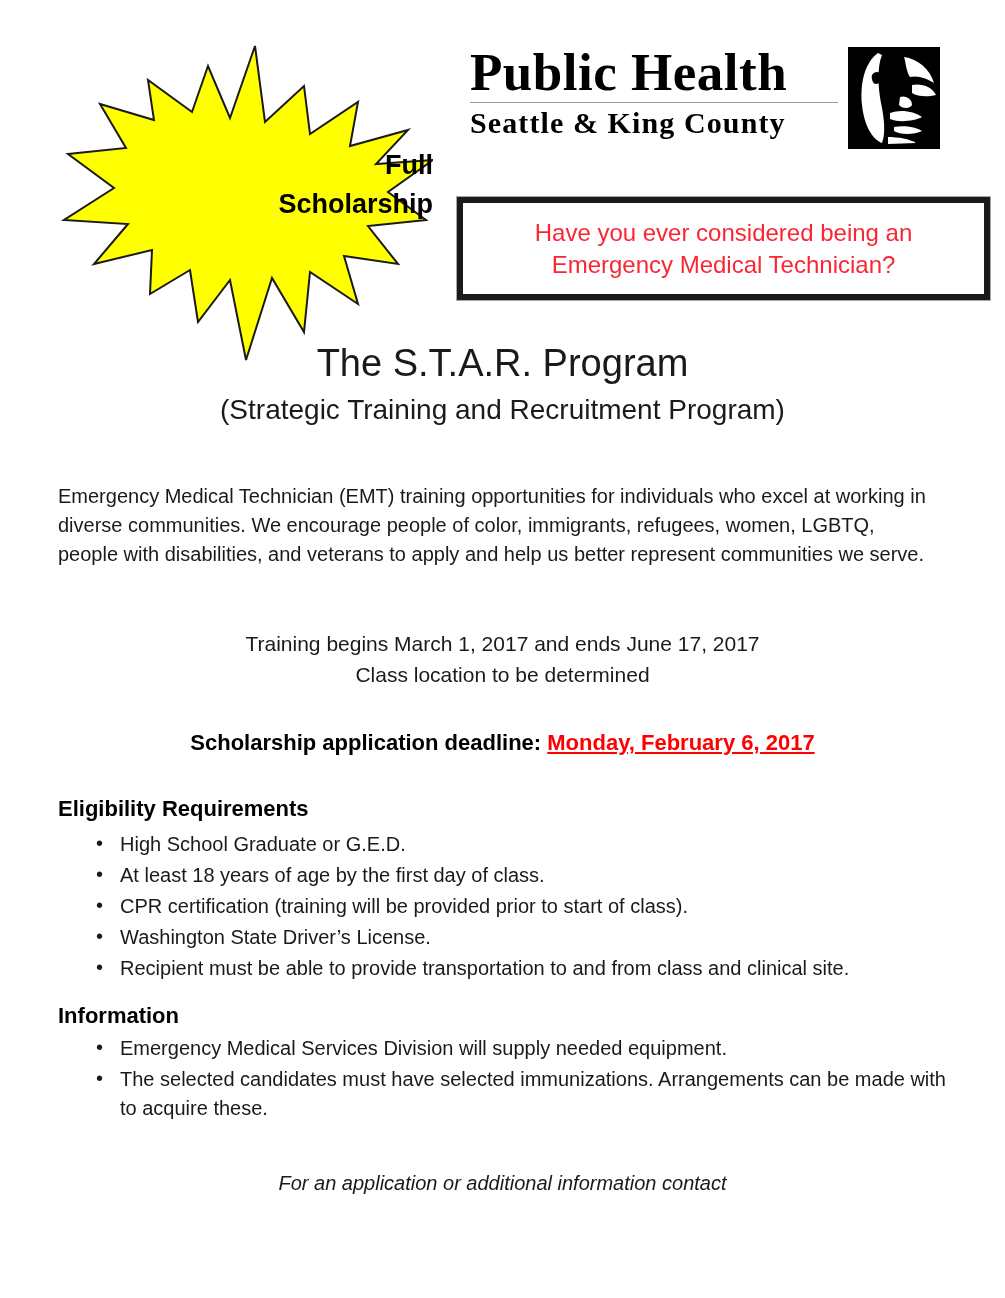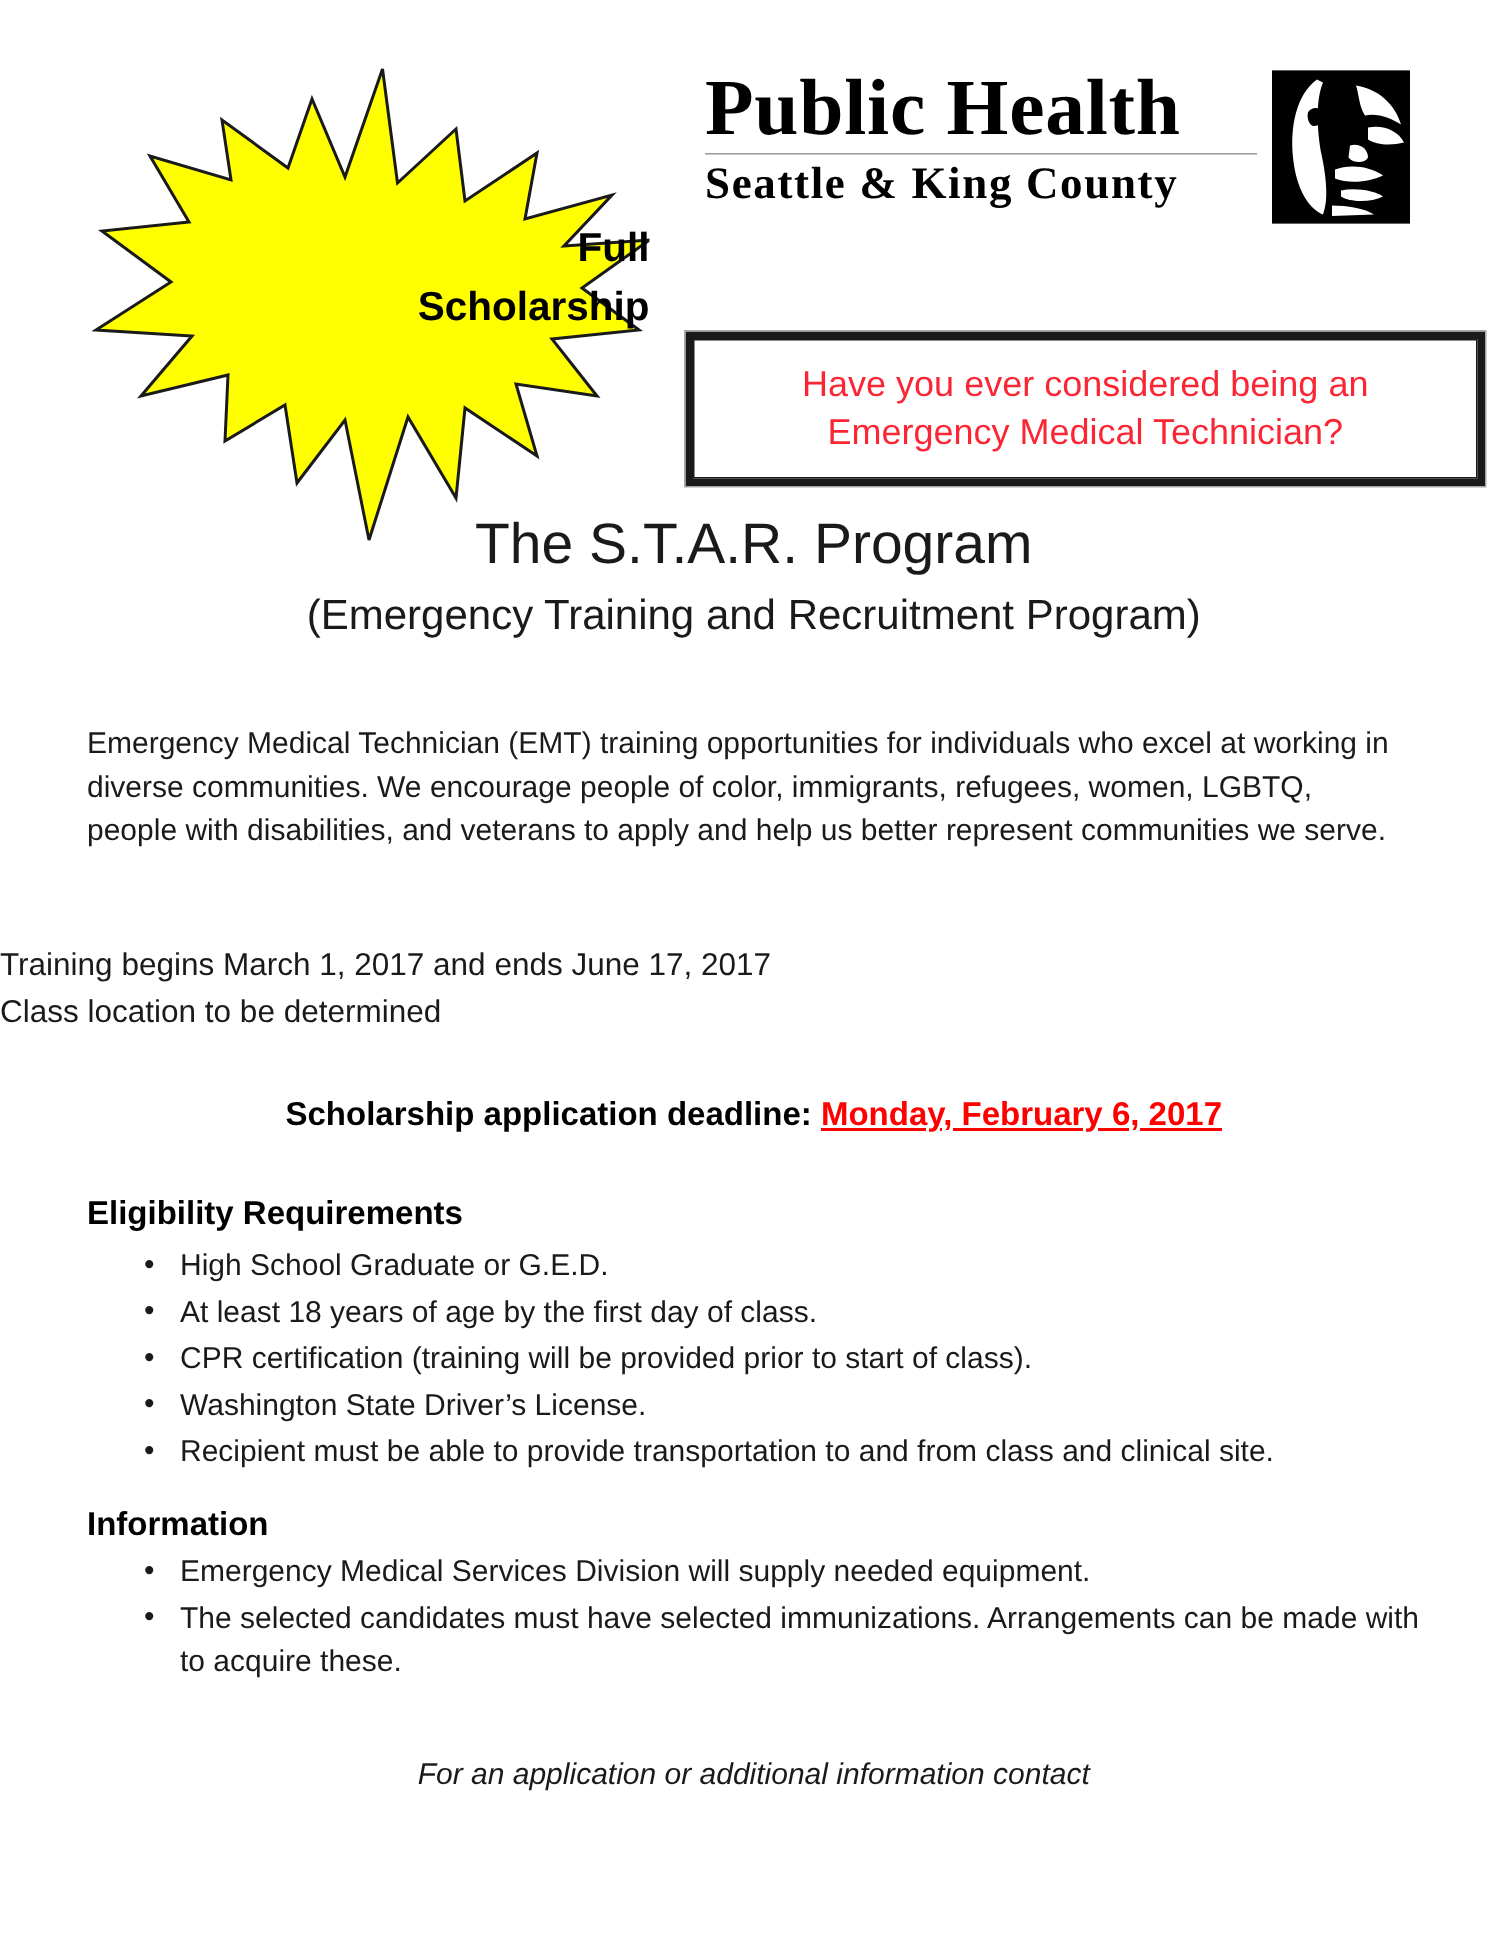--- a/index.html
+++ b/index.html
@@ -95,21 +95,20 @@
     top: 197px;
     width: 533px;
     height: 103px;
     box-sizing: border-box;
     background: #ffffff;
     border: 5px solid #1a1a1a;
     outline: 1px solid #a8a8a8;
     display: flex;
     align-items: center;
     justify-content: center;
-    margin-top: 24px;
   }
   #question-inner {
     box-sizing: border-box;
     width: 100%;
     height: 100%;
     border: 1px solid #1a1a1a;
     display: flex;
     flex-direction: column;
     align-items: center;
     justify-content: center;
@@ -153,20 +152,21 @@
     line-height: 29px;
     color: #1a1a1a;
   }
 
   
   #dates {
     position: absolute;
     left: 0;
     top: 628px;
     width: 1005px;
+    text-align: center;
     font-size: 21px;
     line-height: 31px;
     color: #1a1a1a;
   }
 
   
   #deadline {
     position: absolute;
     left: 0;
     top: 728px;
@@ -270,21 +270,21 @@
 </div>
 
 <div id="question-box">
   <div id="question-inner">
     <div>Have you ever considered being an</div>
     <div>Emergency Medical Technician?</div>
   </div>
 </div>
 
 <div id="title-main">The S.T.A.R. Program</div>
-<div id="title-sub">(Emergency Training and Recruitment Program)</div>
+<div id="title-sub">(Strategic Training and Recruitment Program)</div>
 
 <p id="intro">Emergency Medical Technician (EMT) training opportunities for individuals who excel at working in diverse communities. We encourage people of color, immigrants, refugees, women, LGBTQ, people with disabilities, and veterans to apply and help us better represent communities we serve.</p>
 
 <div id="dates">
   <div>Training begins March 1, 2017 and ends June 17, 2017</div>
   <div>Class location to be determined</div>
 </div>
 
 <div id="deadline">
   <span class="label">Scholarship application deadline:</span>

